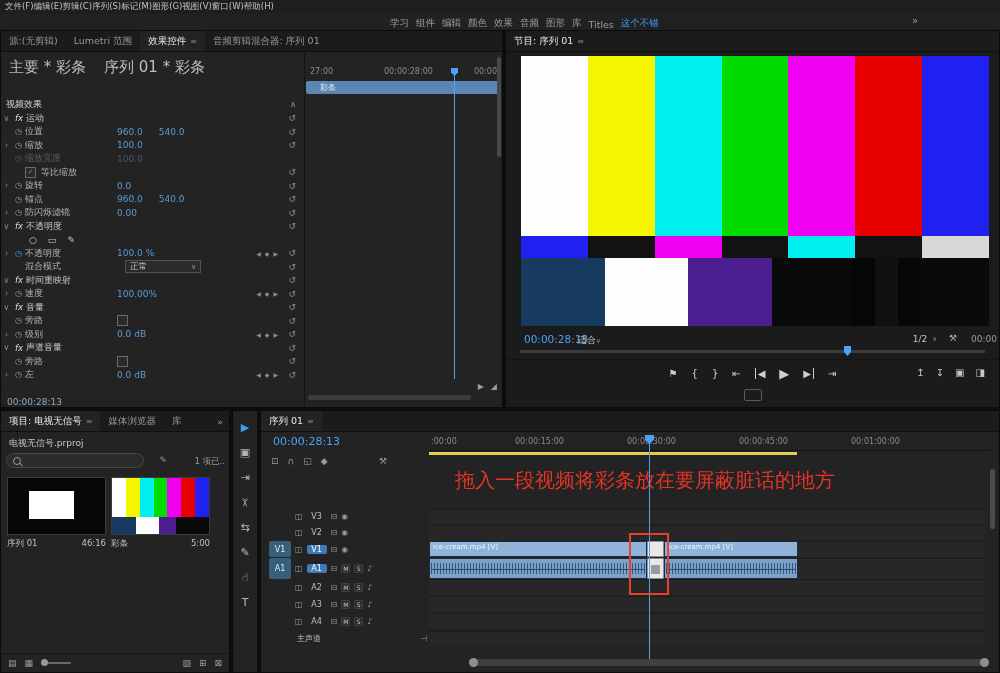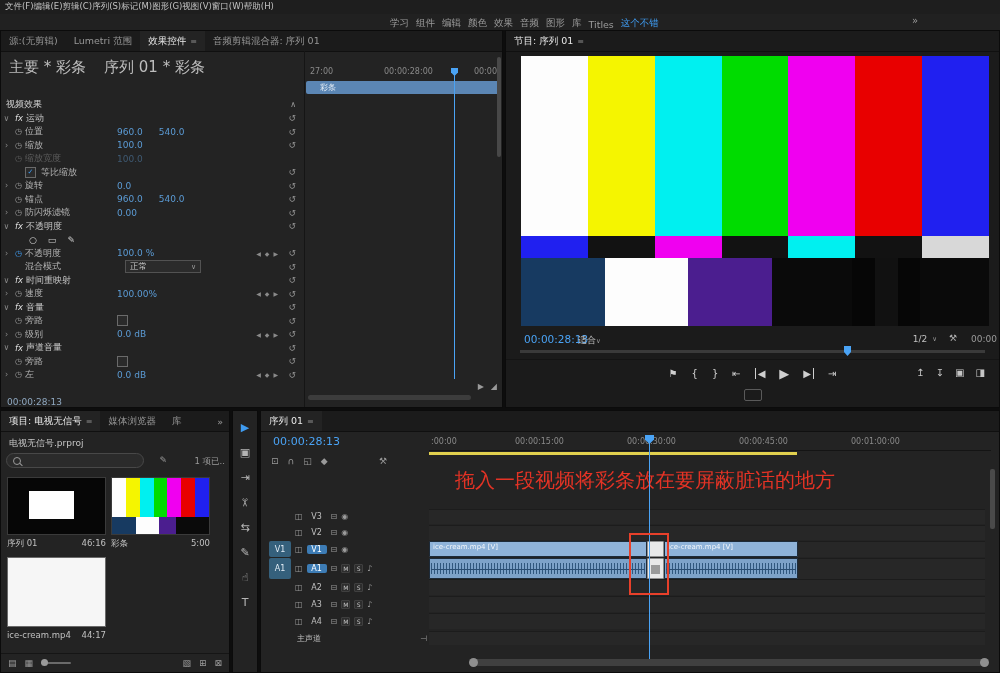--- a/index.html
+++ b/index.html
@@ -528,27 +528,20 @@
             <div class="m2"></div>
             <div class="m3"></div>
             <div class="m4"></div>
           </div>
       </div>
       <div class="ilab">
         <span>彩条</span>
         <span>5:00</span>
       </div>
     </div>
-    <div class="pj-item" style="left:6px;top:146px">
-      <div class="thumb white"></div>
-      <div class="ilab">
-        <span>ice-cream.mp4</span>
-        <span>44:17</span>
-      </div>
-    </div>
 
     <div class="pj-foot">
       <span>▤</span>
       <span>▦</span>
       <span class="zs"></span>
       <span class="spacer"></span>
       <span>▧</span>
       <span>⊞</span>
       <span>⊠</span>
     </div>

